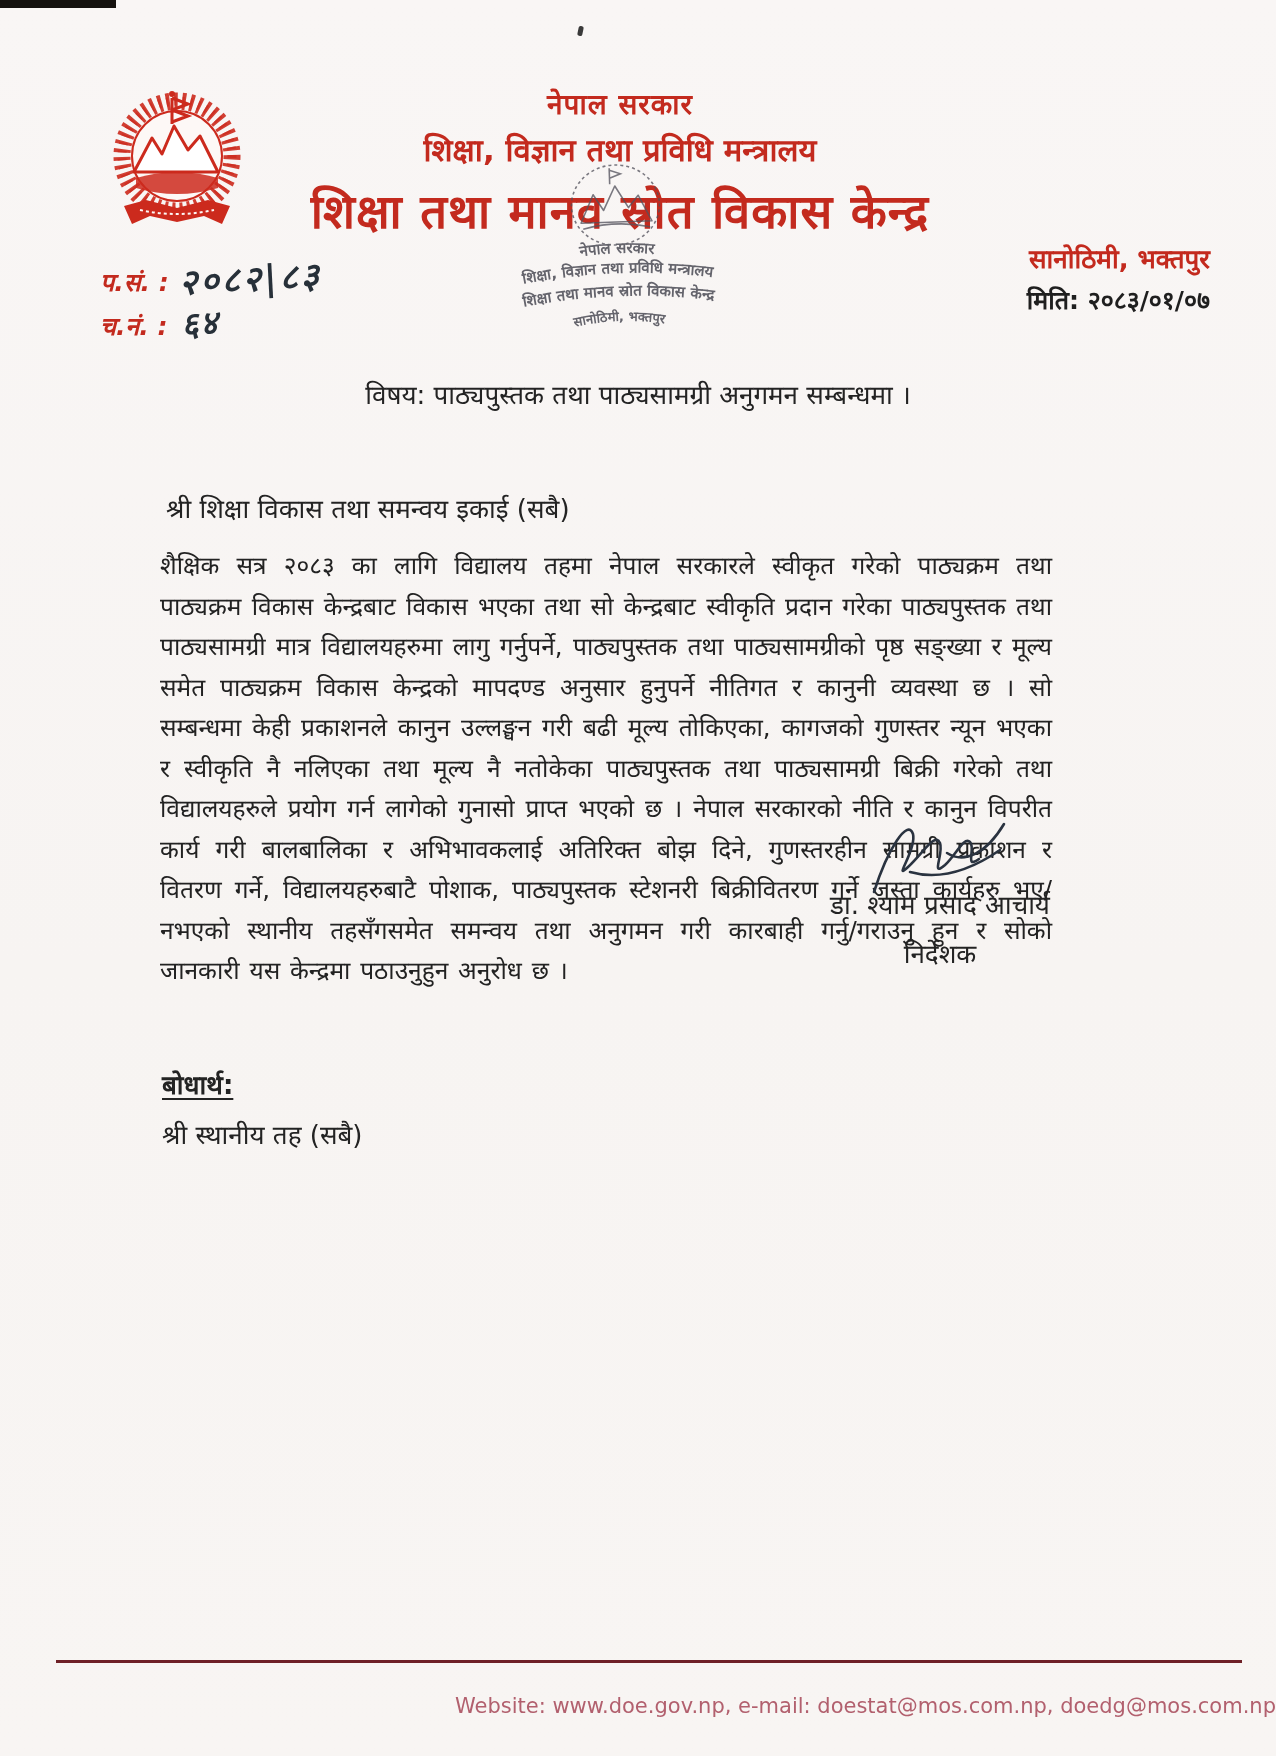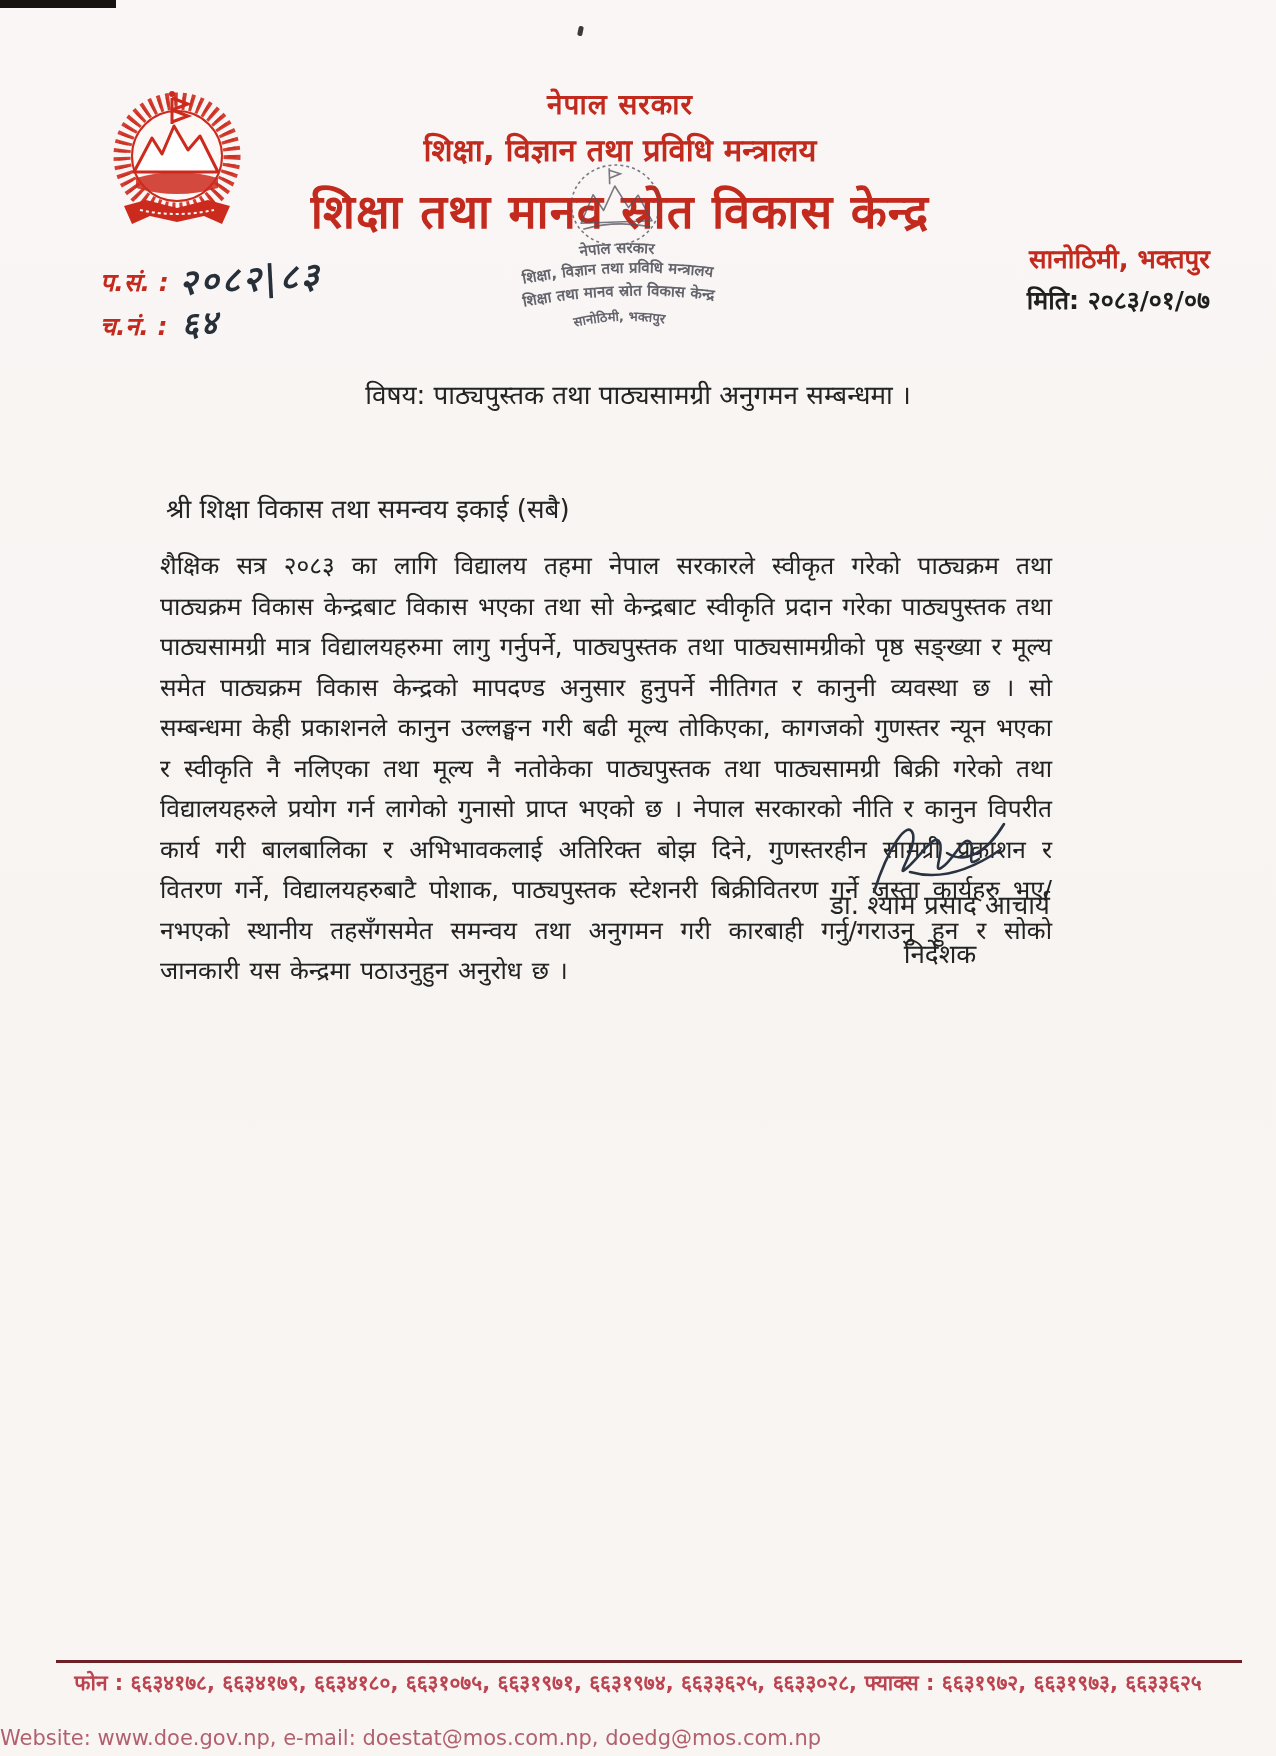--- a/index.html
+++ b/index.html
@@ -44,21 +44,21 @@
   .signature{position:absolute;left:852px;top:806px;width:170px;height:95px;}
   .signer{position:absolute;left:760px;top:886px;width:360px;text-align:center;color:#232323;}
   .signer-name{font-size:26px;}
   .signer-title{font-size:26px;margin-top:13px;}
   .cc-block{position:absolute;left:162px;top:1066px;color:#232323;}
   .cc-label{font-size:26px;font-weight:700;text-decoration:underline;text-underline-offset:4px;}
   .cc-to{font-size:26px;margin-top:14px;}
   
   .footer-rule{position:absolute;left:56px;right:58px;top:1660px;height:3px;background:#6e2027;}
   .footer-phone{position:absolute;left:0;top:1668px;width:1276px;text-align:center;color:#bc4450;font-size:21px;font-weight:700;}
-  .footer-web{position:absolute;left:0;top:1694px;width:1276px;text-align:left;color:#b2606e;font-size:21px;margin-top:32px;}
+  .footer-web{position:absolute;left:0;top:1694px;width:1276px;text-align:right;color:#b2606e;font-size:21px;}
 </style>
 </head>
 <body>
 
 <div class="page">
 
   <div class="artifact-top-left"></div>
   <div class="artifact-top-mark"></div>
 
   <svg class="emblem" viewBox="0 0 142 158">
@@ -136,18 +136,21 @@
       <path d="M95 47 C 112 58, 134 48, 152 18"></path>
       <path d="M58 66 C 86 74, 116 66, 148 44"></path>
     </g>
   </svg>
 
   <div class="signer">
     <div class="signer-name">डा. श्याम प्रसाद आचार्य</div>
     <div class="signer-title">निर्देशक</div>
   </div>
 
+  <div class="cc-block">
+    <div class="cc-label">बोधार्थ:</div>
+    <div class="cc-to">श्री स्थानीय तह (सबै)</div>
+  </div>
 
   <div class="footer-rule"></div>
-  <div class="footer-phone">फोन : ६६३४१७८, ६६३४१७९, ६६३४१८०, ६६३१०७५, ६६३१९७१, ६६३१९७४, ६६३३६२५, ६६३३०२८, फ्याक्स : ६६३१९७२, ६६३१९७३, ६६३३६२५</div>
   <div class="footer-web">Website: www.doe.gov.np, e-mail: doestat@mos.com.np, doedg@mos.com.np</div>
 
 </div>
 
 </body></html>

